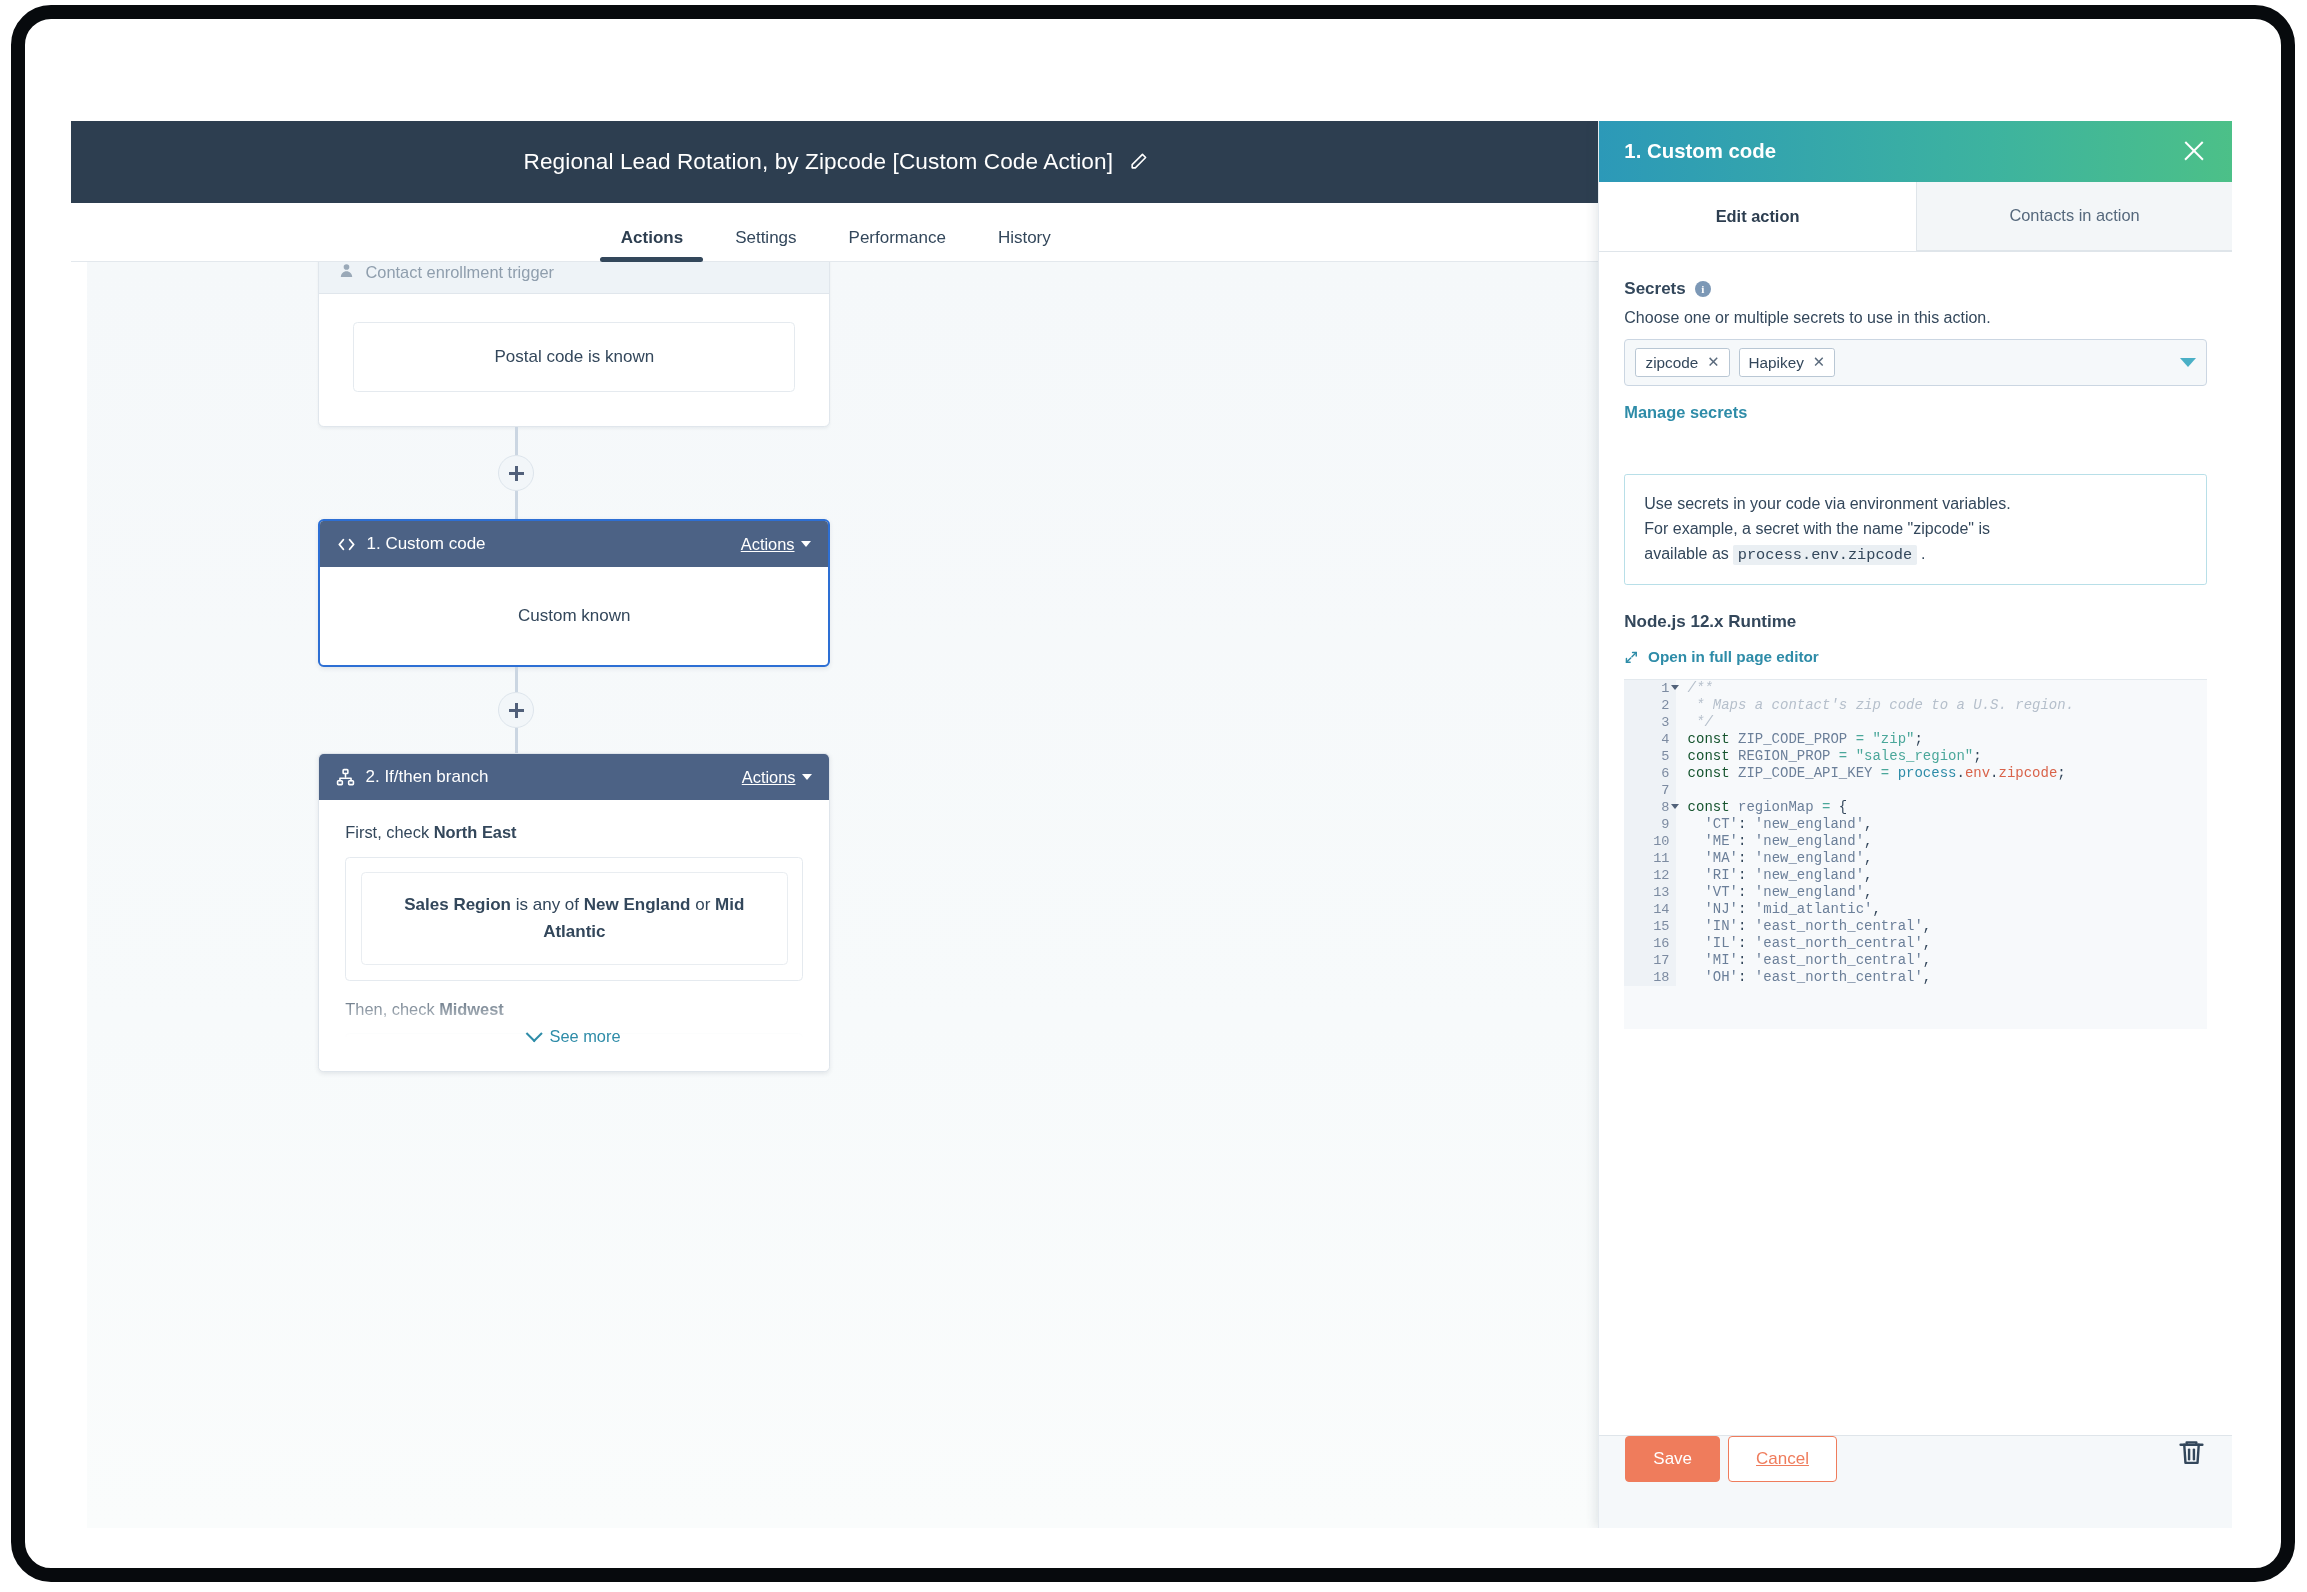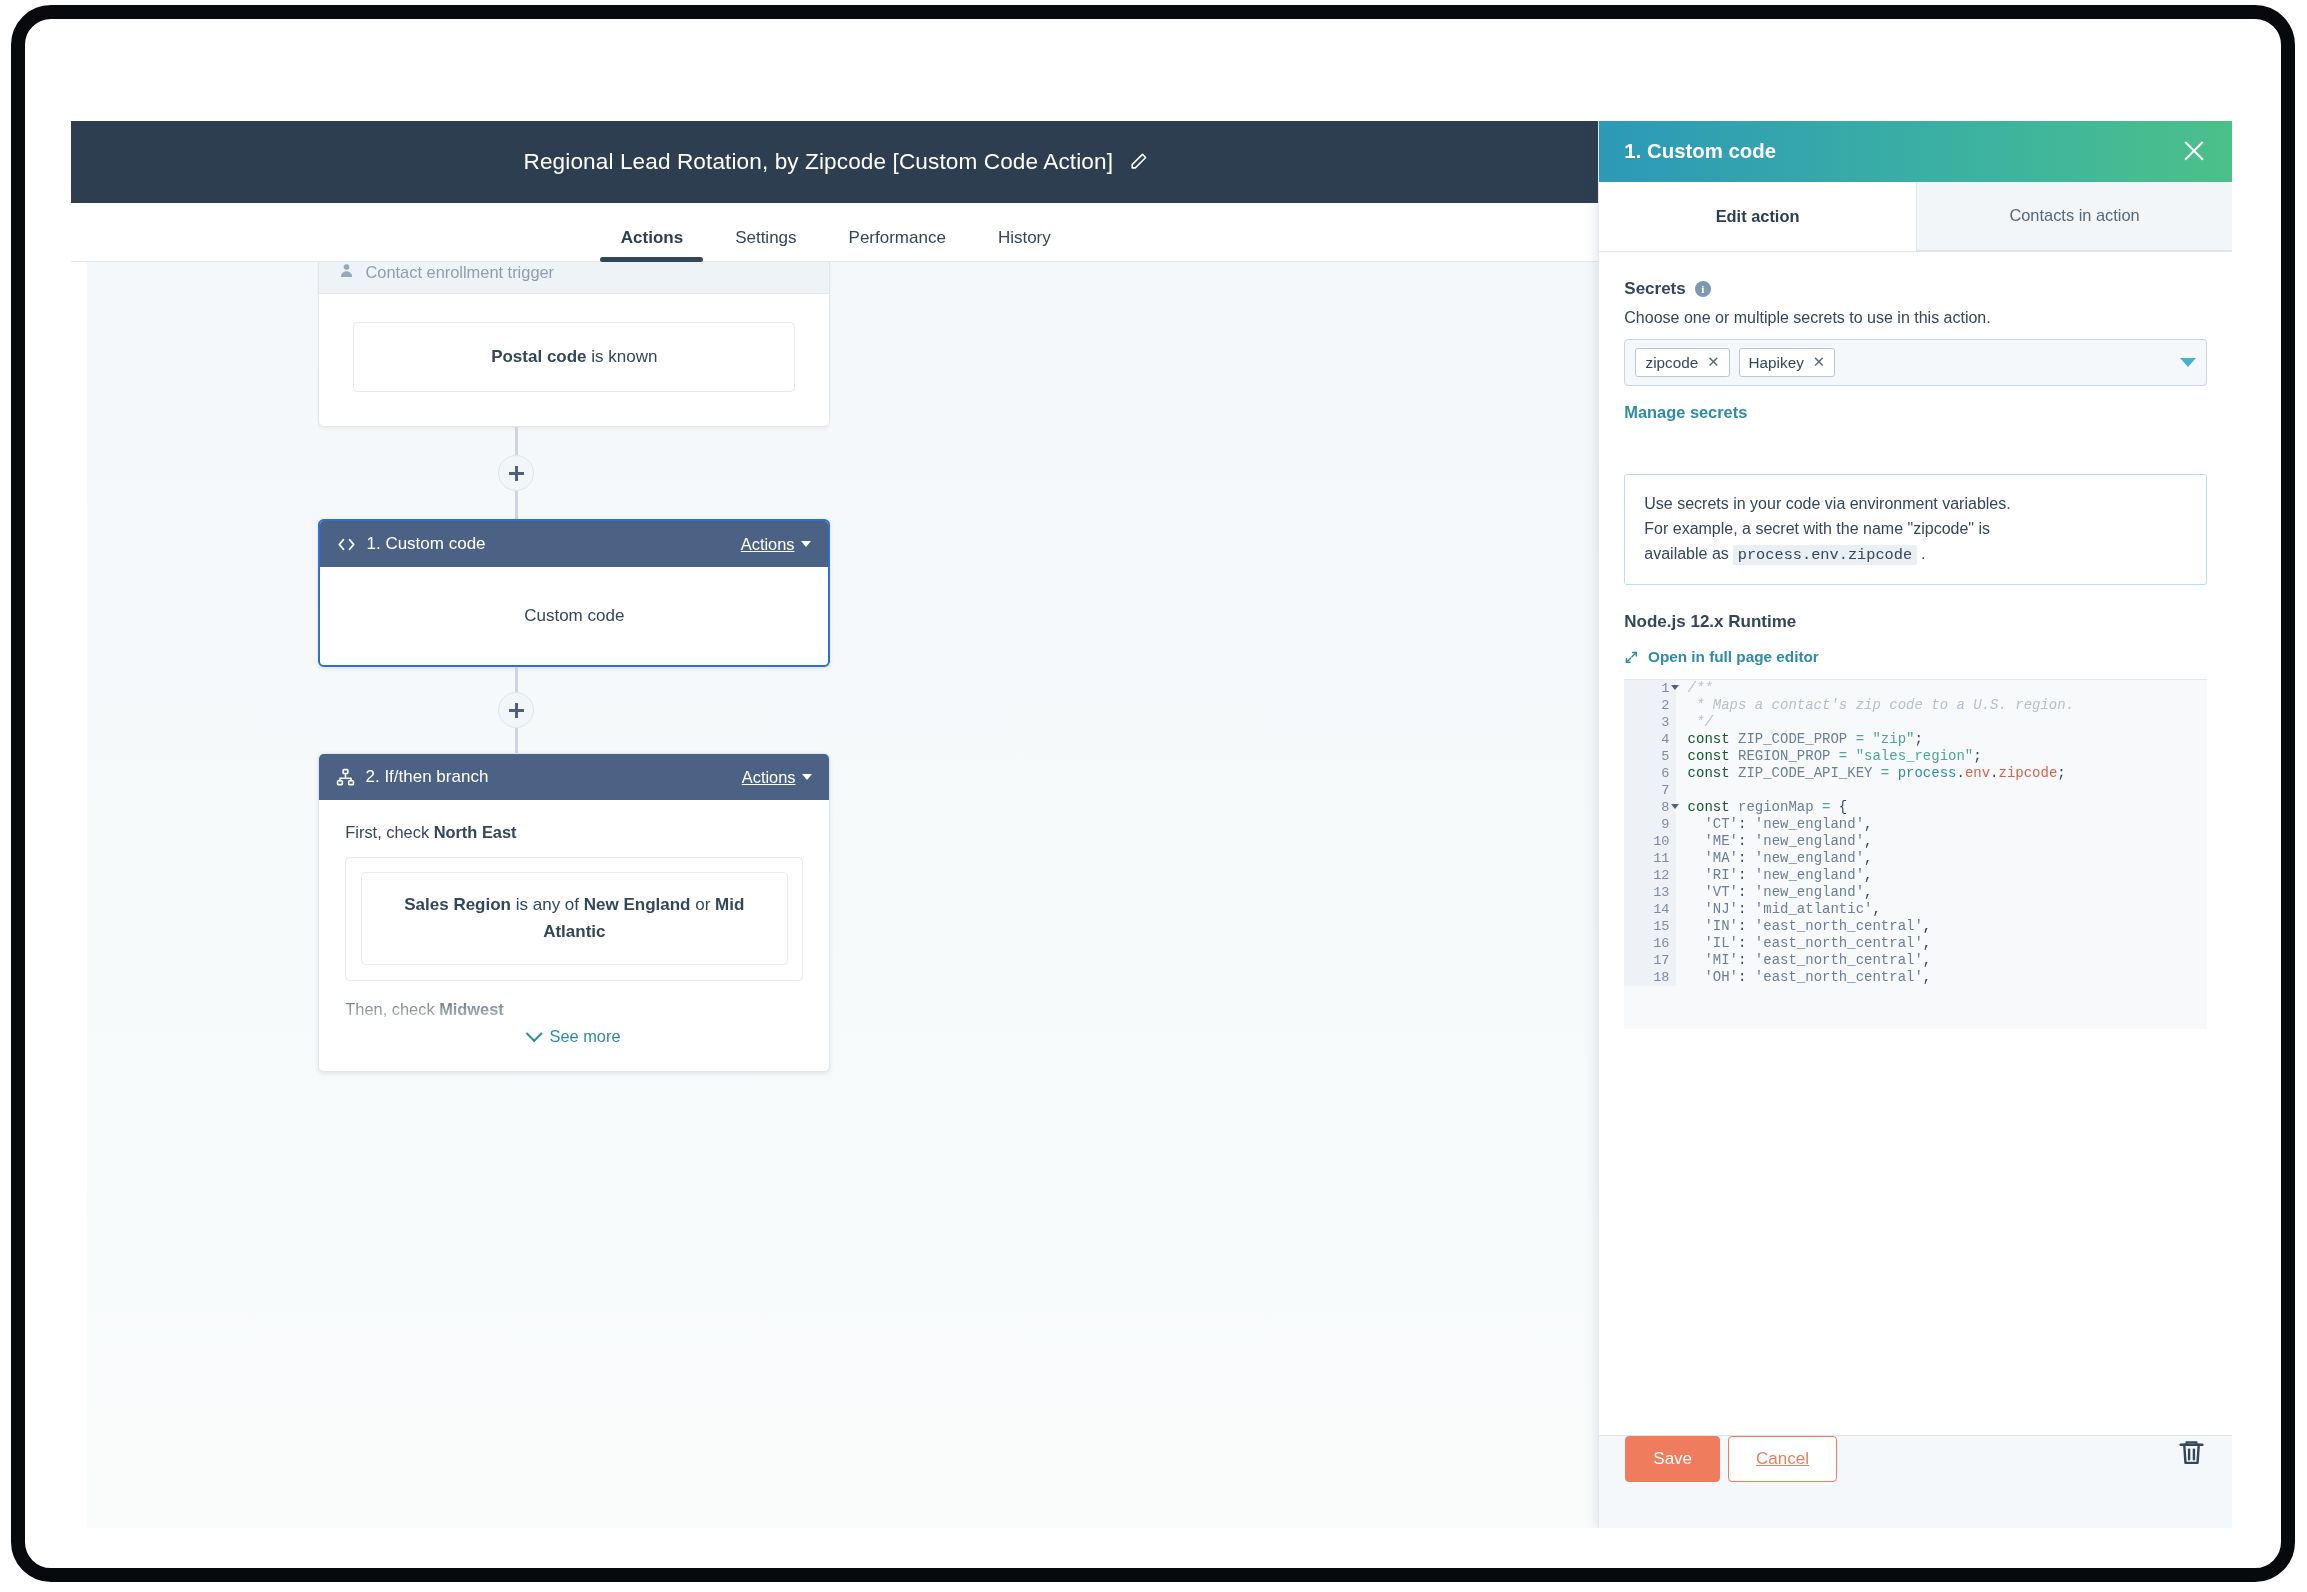--- a/index.html
+++ b/index.html
@@ -163,21 +163,21 @@
     min-height: 70px;
     display: flex;
     align-items: center;
     justify-content: center;
     text-align: center;
     padding: 14.7px 20.4px;
     font-size: 17px;
     color: #33475b;
     line-height: 1.45;
   }
-  .filter-chip b { font-weight: 700; }
+  .filter-chip b { font-weight: 400; }
 
   
   .action-card {
     width: 512px;
     background: #ffffff;
     border-radius: 5.7px;
     overflow: hidden;
     box-shadow: 0 1.7px 4.5px rgba(45,62,80,.10);
   }
   .action-card.selected {
@@ -646,21 +646,21 @@
                 <polyline points="8,6 3,12 8,18"></polyline>
                 <polyline points="16,6 21,12 16,18"></polyline>
               </svg>
             </span>
             <span class="card-title">1. Custom code</span>
             <span class="card-actions">
               <span>Actions</span>
               <i class="caret-down"></i>
             </span>
           </div>
-          <div class="card-body-center">Custom code</div>
+          <div class="card-body-center">Custom known</div>
         </div>
 
         <div class="vline" style="height:25px"></div>
         <div class="plus-circle"></div>
         <div class="vline" style="height:25px"></div>
 
         <div class="action-card plain">
           <div class="card-head">
             <span class="card-icon">
               <svg viewBox="0 0 24 24" fill="none" stroke="#ffffff" stroke-width="2" stroke-linecap="round" stroke-linejoin="round">

